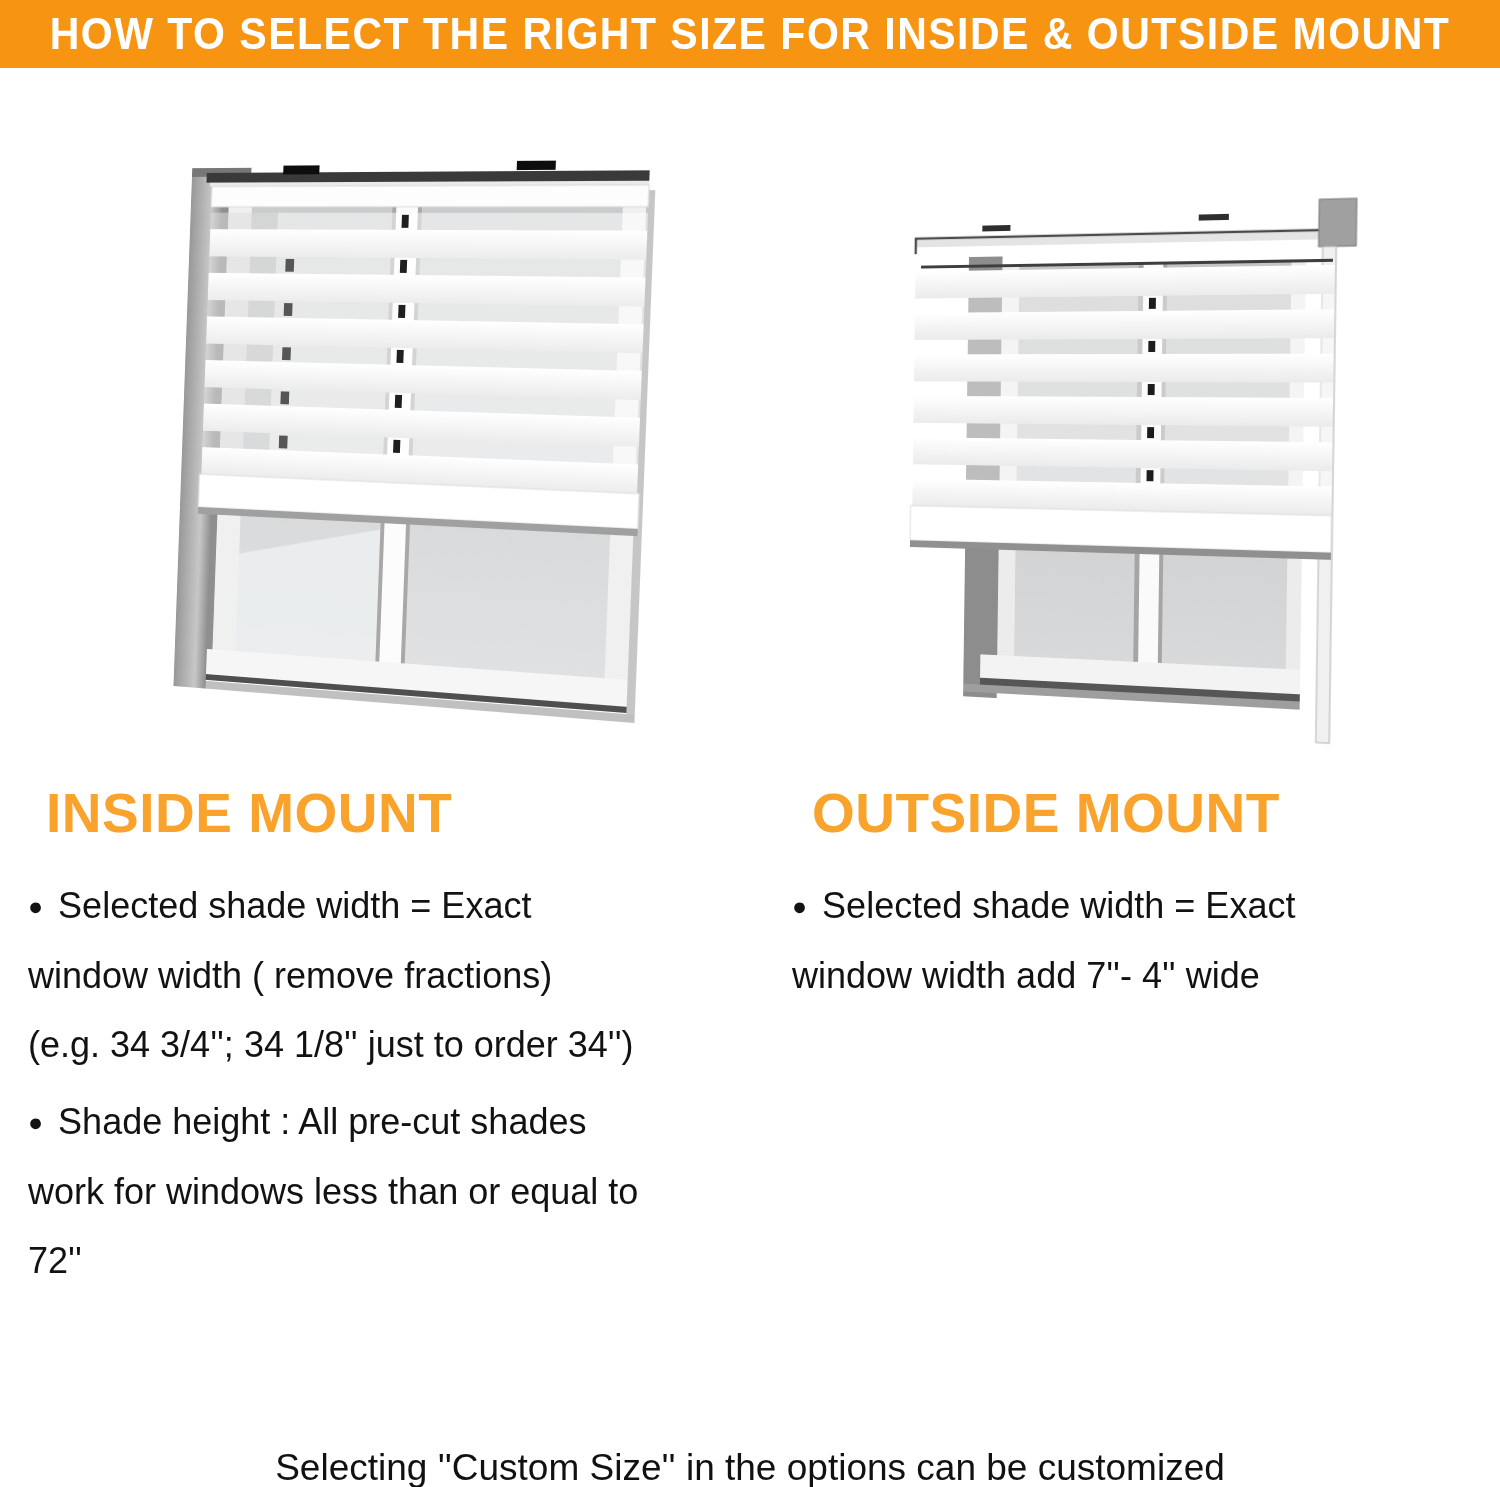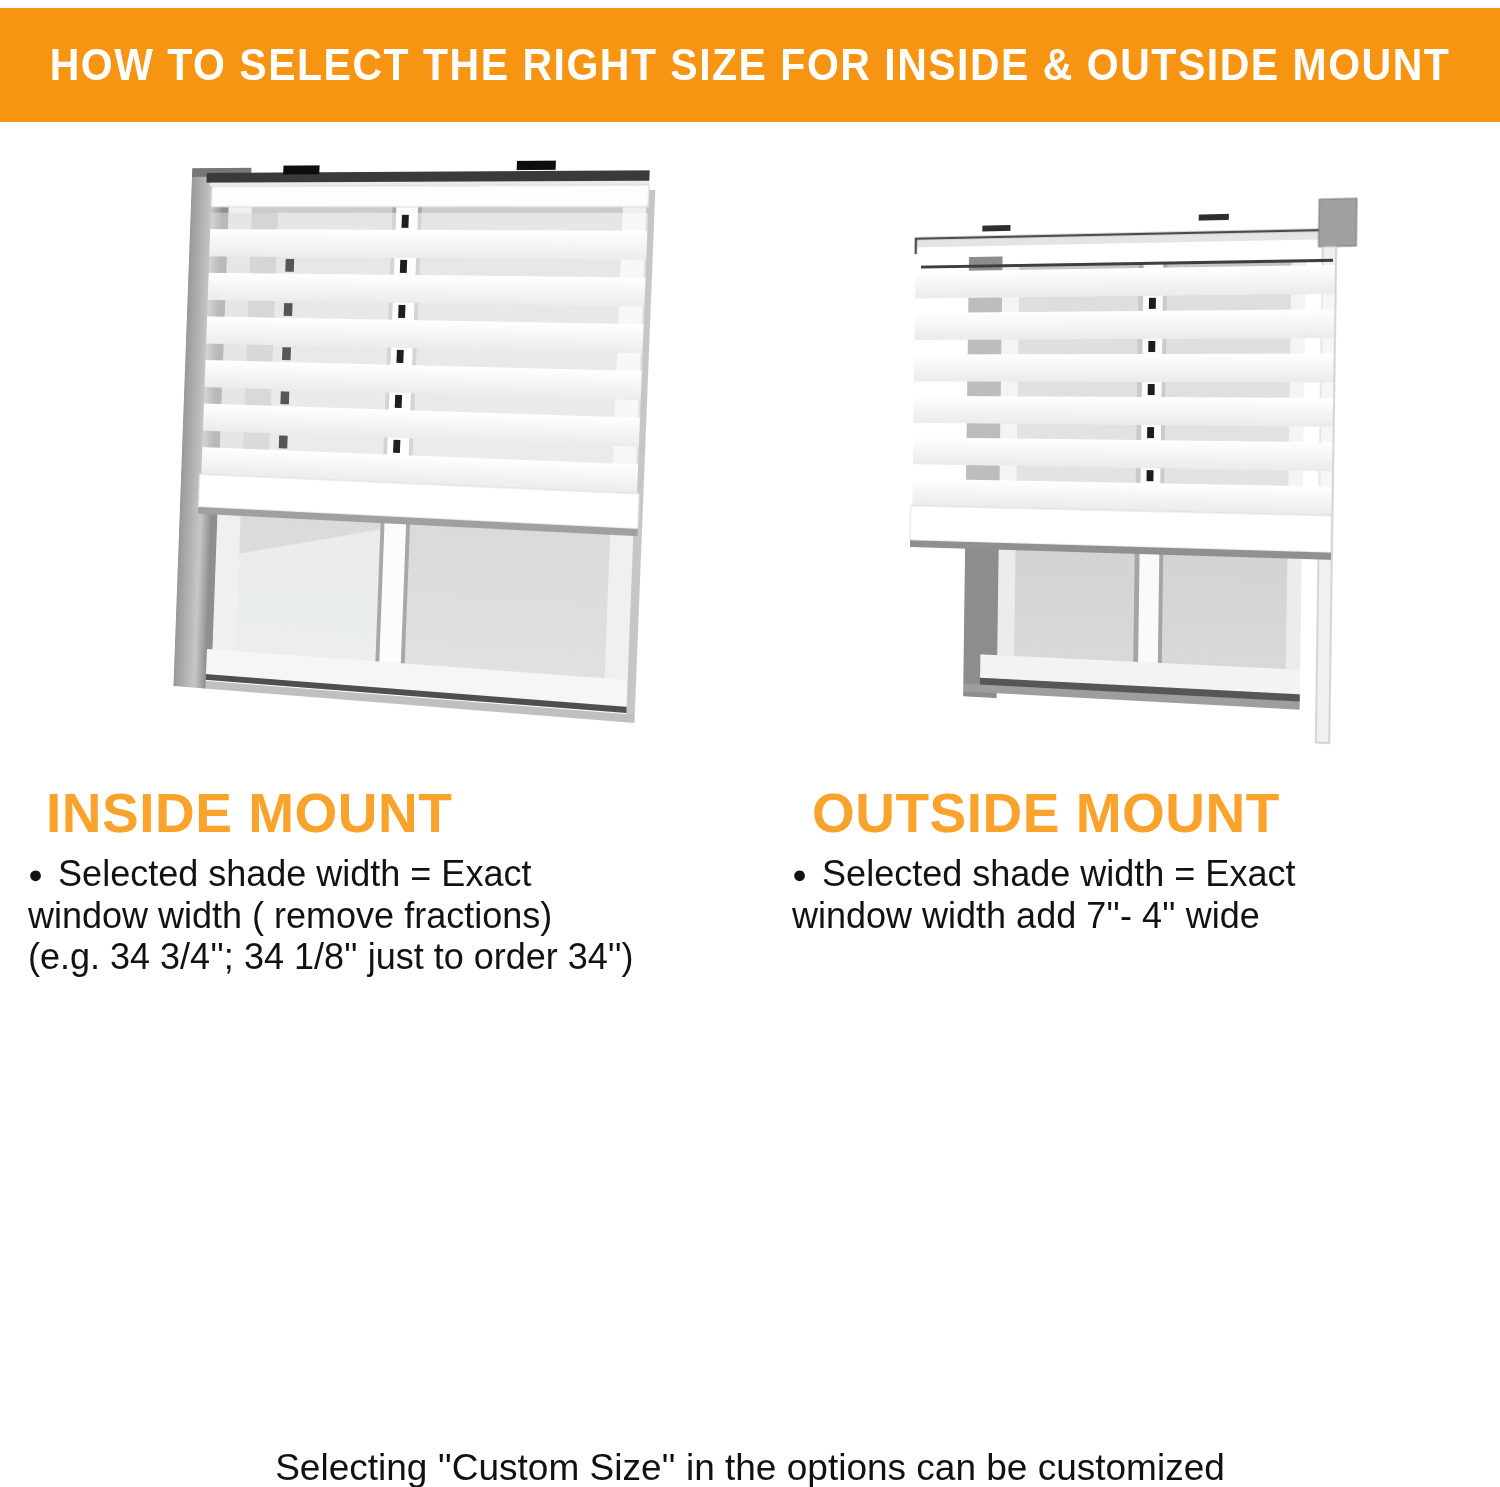--- a/index.html
+++ b/index.html
@@ -4,21 +4,21 @@
 <style>
   html,body { margin:0; padding:0; background:#fff; }
   .page {
     position:relative; width:1500px; height:1487px;
     background:var(--bg,#fff); overflow:hidden;
     font-family:"Liberation Sans","DejaVu Sans",sans-serif;
     color:var(--body,#121212);
   }
   
   .header {
-    position:absolute; left:0; top:8px; width:1500px; height:114px;
+    position:absolute; left:0; top:0; width:1500px; height:68px;
     background:var(--orange,#F79412);
     display:flex; align-items:center; justify-content:center;
   }
   .header h1 {
     margin:0; color:var(--header-text,#fff);
     font-size:41px; font-weight:bold; letter-spacing:1.5px;
     white-space:nowrap; transform:scaleY(1.06);
   }
   
   .illus { position:absolute; }
@@ -28,21 +28,21 @@
                  transform:perspective(1200px) rotateY(-11deg) rotate(0.8deg); }
   
   .mount-heading {
     position:absolute; top:781px; margin:0;
     font-size:55px; font-weight:bold; letter-spacing:0.5px;
     color:var(--orange2,#F9A22C); white-space:nowrap;
   }
   .mount-heading.inside  { left:46px; }
   .mount-heading.outside { left:812px; }
   
-  .col { position:absolute; top:853px; font-size:36px; line-height:41px; }
+  .col { position:absolute; top:871px; font-size:36px; line-height:69px; }
   .col.left-col  { left:28px;  width:710px; }
   .col.right-col { left:792px; width:700px; }
   .col p { margin:0 0 8px 0; white-space:pre-line; }
   .dot { font-size:25px; margin-right:15px; vertical-align:3px; }
   
   .footer {
     position:absolute; left:0; top:1447px; width:1500px;
     text-align:center; font-size:37px; color:#111;
   }
   svg { display:block; }
@@ -206,20 +206,23 @@
     </svg>
   </div>
 
   <h2 class="mount-heading inside">INSIDE MOUNT</h2>
   <h2 class="mount-heading outside">OUTSIDE MOUNT</h2>
 
   <div class="col left-col">
     <p><span class="dot">●</span><span>Selected shade width = Exact
 window width ( remove fractions)
 (e.g. 34 3/4''; 34 1/8'' just to order 34'')</span></p>
+    <p><span class="dot">●</span><span>Shade height : All pre-cut shades
+work for windows less than or equal to
+72''</span></p>
   </div>
 
   <div class="col right-col">
     <p><span class="dot">●</span><span>Selected shade width = Exact
 window width add 7''- 4'' wide</span></p>
   </div>
 
   <div class="footer">Selecting ''Custom Size'' in the options can be customized</div>
 
 </div>

